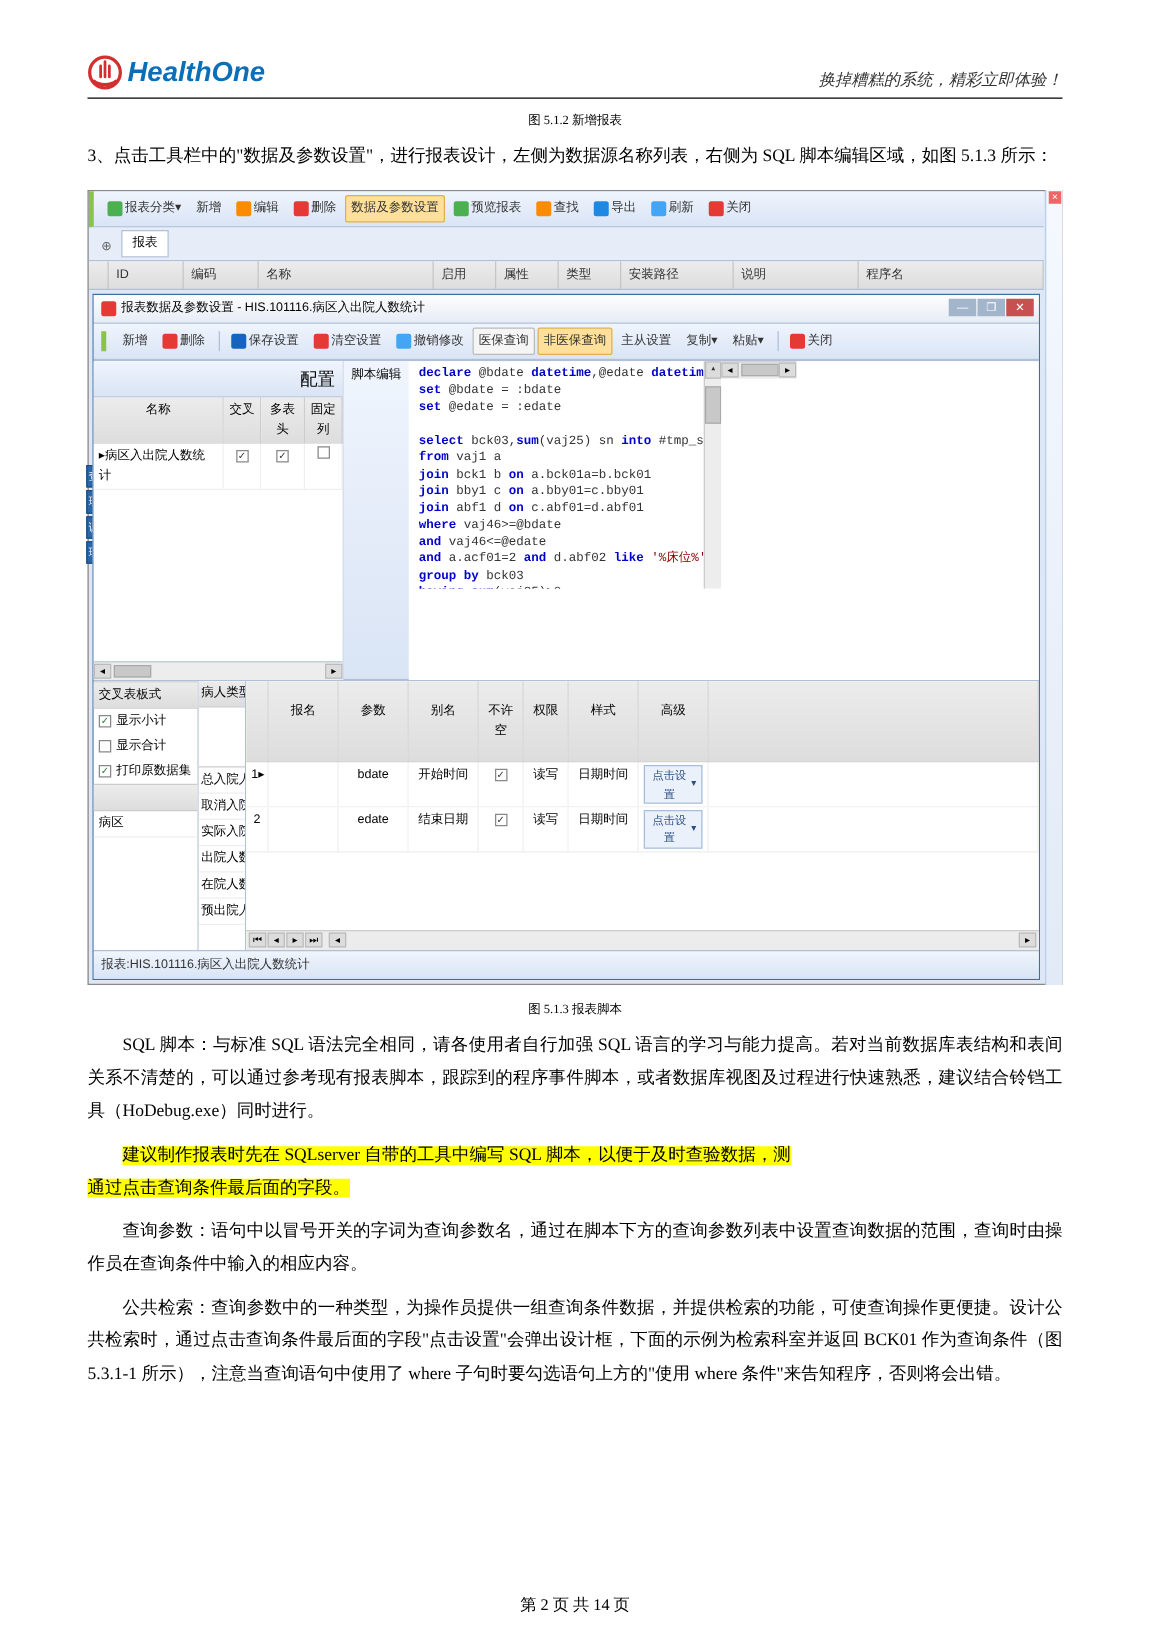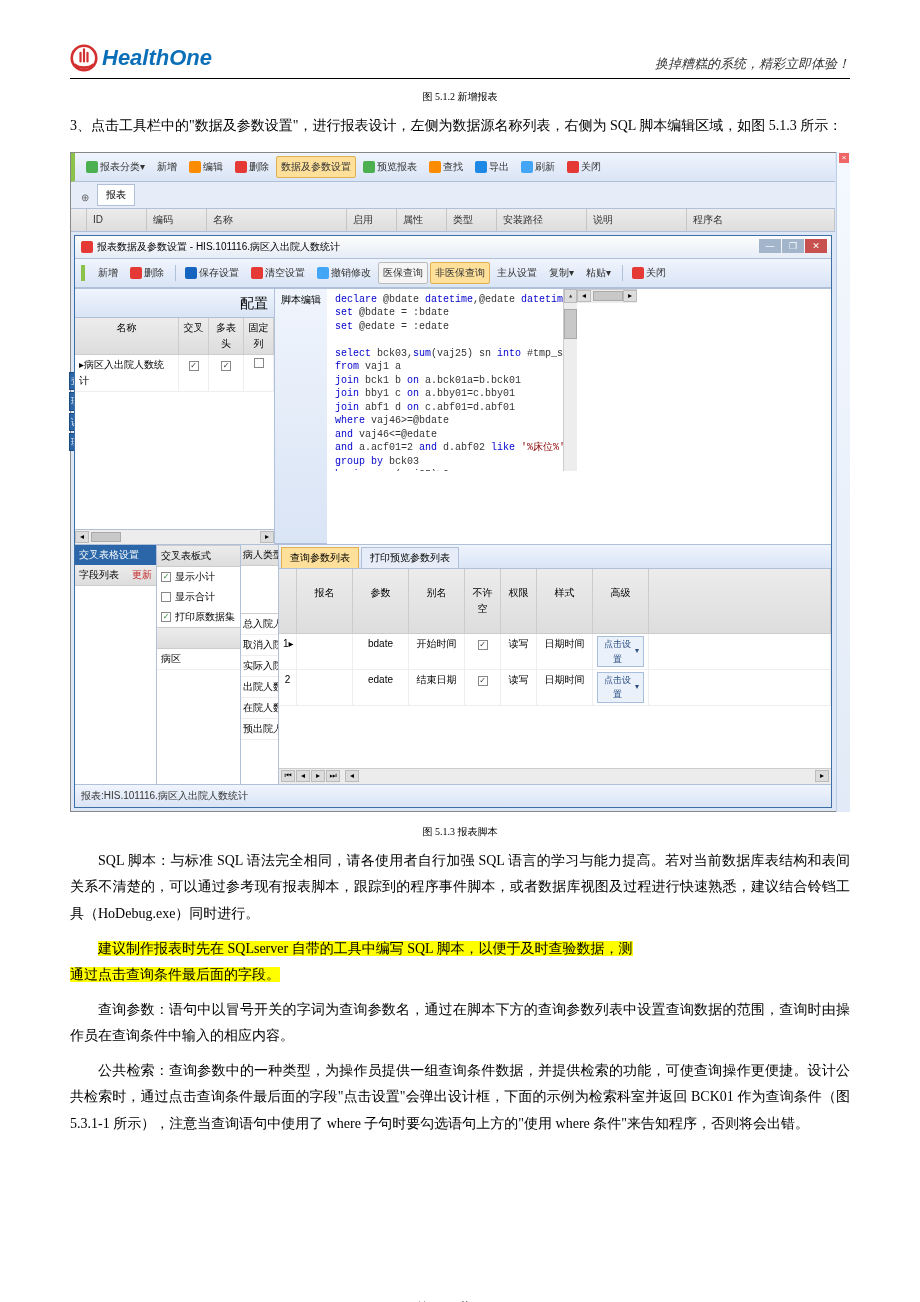--- a/index.html
+++ b/index.html
@@ -48,21 +48,21 @@
 .rowmark { width: 8px; text-align: left; }
 .chk { display: inline-block; width: 10px; height: 10px; border: 1px solid #888; background: #fff; font-size: 8px; line-height: 8px; text-align: center; color: #333; }
 .left-spacer { height: 138px; background: #fff; border-bottom: 1px solid #B0C0D8; position: relative; }
 .left-hscroll { display: flex; height: 14px; background: #EDEDED; align-items: center; }
 .hs-arrow { width: 14px; height: 12px; background: #DCDCDC; border: 1px solid #BBB; text-align: center; font-size: 8px; line-height: 10px; }
 .hs-thumb { width: 30px; height: 10px; background: #C8C8C8; margin-left: 2px; border: 1px solid #AAA; }
 .hs-track { flex: 1; height: 12px; }
 .right-panel { flex: 1; background: #fff; display: flex; flex-direction: row; }
 .script-head { background: linear-gradient(#F0F5FD, #D9E4F5); padding: 3px 6px; font-size: 10px; border-bottom: 1px solid #B0C0D8; }
 .script-area { font-family: "Courier New", monospace; font-size: 10px; padding: 4px 8px; white-space: pre; color: #333; height: 182px; overflow: hidden; line-height: 1.35; position: relative; }
-.sql-kw { color: #0000CC; font-weight: normal; }
+.sql-kw { color: #0000CC; font-weight: bold; }
 .sql-str { color: #880000; }
 .vscroll-trk { position: absolute; right: 0; top: 0; bottom: 0; width: 14px; background: #EDEDED; border-left: 1px solid #CCC; }
 .vs-arr { height: 14px; background: #DCDCDC; border: 1px solid #BBB; text-align: center; font-size: 8px; line-height: 12px; }
 .vs-thumb { height: 30px; background: #C8C8C8; border: 1px solid #AAA; margin-top: 6px; }
 .bottom-area { display: flex; border-top: 1px solid #B0C0D8; }
 .bl-col1 { width: 82px; background: #fff; border-right: 1px solid #B0C0D8; }
 .bl-hdr { background: #2B66A8; color: #fff; padding: 2px 4px; font-size: 10px; display: flex; justify-content: space-between; align-items: center; }
 .bl-body { padding: 4px; font-size: 10px; }
 .bl-col2 { width: 84px; background: #fff; border-right: 1px solid #B0C0D8; }
 .bl-col2 .opt { padding: 2px 4px; font-size: 10px; display: flex; align-items: center; }
@@ -278,30 +278,20 @@
         <div class="left-hscroll" style="border-top:1px solid #ccc;">
           <div class="hs-arrow">◂</div>
           <div class="hs-thumb"></div>
           <div class="hs-track"></div>
           <div class="hs-arrow">▸</div>
         </div>
       </div>
     </div>
 
     <div class="bottom-area">
-      <div class="bl-col1">
-        <div class="bl-hdr">
-                <span>交叉表格设置</span>
-              </div>
-        <div style="background:linear-gradient(#ECECEC,#DDDDDD);padding:2px 4px;font-size:10px;display:flex;justify-content:space-between;border-bottom:1px solid #ccc;">
-          <span>字段列表</span>
-          <span style="color:#C62828;">更新</span>
-        </div>
-        <div class="bl-body" style="height:108px;"></div>
-      </div>
       <div class="bl-col2">
         <div class="hdr2">交叉表板式</div>
         <div class="opt">
                 <span class="chk" style="color:#2E7D32;">✓</span>
                 <span>显示小计</span>
               </div>
         <div class="opt">
                 <span class="chk"></span>
                 <span>显示合计</span>
               </div>
@@ -317,24 +307,20 @@
         <div class="hd3">病人类型</div>
         <div style="height:48px;border-bottom:1px solid #ccc;"></div>
         <div class="ls3">总入院人</div>
         <div class="ls3">取消入院</div>
         <div class="ls3">实际入院</div>
         <div class="ls3">出院人数</div>
         <div class="ls3">在院人数</div>
         <div class="ls3">预出院人</div>
       </div>
       <div class="bl-col4">
-        <div class="mini-tabs">
-          <div class="mini-tab act">查询参数列表</div>
-          <div class="mini-tab">打印预览参数列表</div>
-        </div>
         <div class="param-grid">
           <div class="ph"></div>
           <div class="ph">报名</div>
           <div class="ph">参数</div>
           <div class="ph">别名</div>
           <div class="ph">不许空</div>
           <div class="ph">权限</div>
           <div class="ph">样式</div>
           <div class="ph">高级</div>
           <div class="ph"></div>

